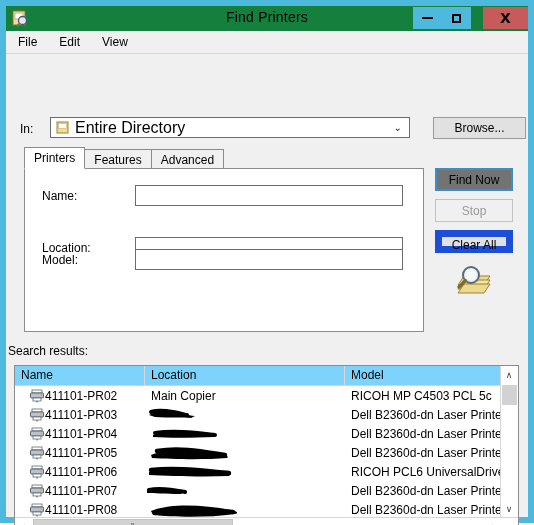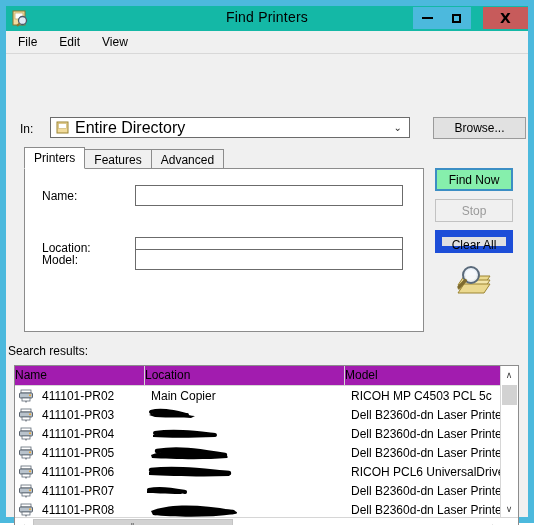--- a/index.html
+++ b/index.html
@@ -68,21 +68,21 @@
     height: 511px;
     background: #f0f0f0;
     border: 6px solid #4cb9dd;
     box-sizing: content-box;
   }
 
   
   #titlebar {
     position: relative;
     height: 25px;
-    background: #14b8a6;
+    background: #15803d;
   }
   #title-icon {
     position: absolute;
     left: 5px; top: 3px;
     width: 19px; height: 19px;
   }
   #title-text {
     position: absolute;
     left: 0; right: 0; top: 3px;
     text-align: center;
@@ -245,21 +245,21 @@
     width: 78px; height: 23px;
     background: #e1e1e1;
     border: 7px solid #1d4ed8;
     font-size: 12px;
     font-family: "Liberation Sans", sans-serif;
     cursor: default;
     box-sizing: border-box;
   }
   #find-now-button {
     top: 114px;
-    background: #86efac;
+    background: #737373;
     border: 1px solid #3c8ec4;
     outline: 1px solid #3c8ec4;
     outline-offset: -2px;
   }
   #stop-button {
     top: 145px;
     background: #f0f0f0;
     border: 1px solid #c2c2c2;
     color: #9a9a9a;
   }
@@ -290,24 +290,25 @@
   #results-header {
     position: relative;
     display: flex;
     height: 19px;
     background: #ffffff;
     border-bottom: 1px solid #d6d6d6;
   }
   .col-head {
     font-size: 12px;
     line-height: 18px;
+    padding-left: 6px;
     border-right: 1px solid #d6d6d6;
     box-sizing: border-box;
     cursor: default;
-    background: #a21caf;
+    background: #7dd3fc;
   }
   .col-name     { width: 130px; }
   .col-location { width: 200px; }
   .col-model    { width: 157px; border-right: none; }
 
   #results-body {
     position: relative;
     height: 132px;
     overflow: hidden;
   }
@@ -317,24 +318,24 @@
     align-items: center;
   }
   .cell {
     font-size: 12px;
     box-sizing: border-box;
     white-space: nowrap;
     overflow: hidden;
   }
   .cell-name {
     width: 130px;
-    padding-left: 4px;
+    padding-left: 15px;
     display: flex;
     align-items: flex-start;
-    gap: 8px;
+    gap: 0;
   }
   .cell-location { width: 200px; padding-left: 6px; position: relative; }
   .cell-model    { width: 160px; padding-left: 6px; }
   .printer-icon { width: 15px; height: 14px; flex: 0 0 auto; }
 
   
   .redacted { position: relative; display: inline-block; }
   .redacted > .txt { visibility: hidden; }
   .redacted > svg { position: absolute; left: -4px; top: -4px; }
 

